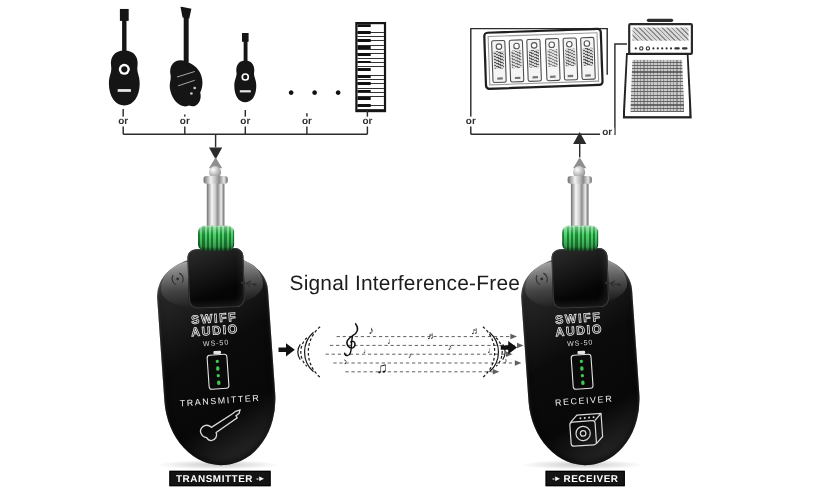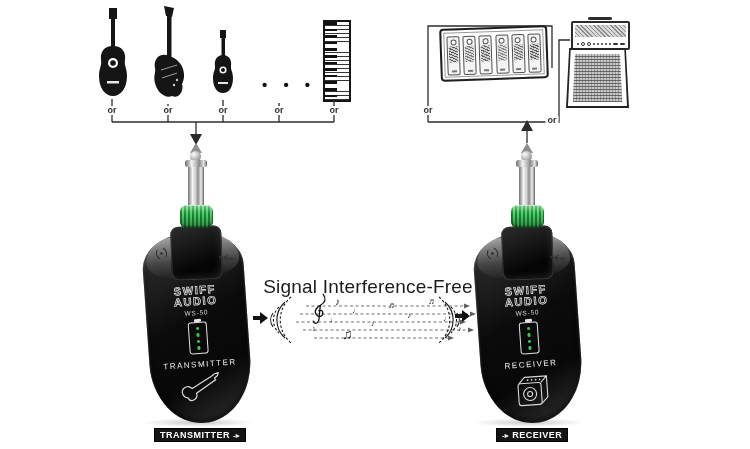--- a/index.html
+++ b/index.html
@@ -6,21 +6,21 @@
   #canvas{position:relative;width:750px;height:449px;background:#fff;overflow:hidden;
           font-family:"Liberation Sans",sans-serif;}
   .abs{position:absolute;}
   svg{display:block;}
 
   
   .or{position:absolute;font:700 9px "Liberation Sans",sans-serif;color:#2e2e2e;
       background:#fff;padding:0 2px;transform:translateX(-50%);z-index:6;line-height:9px;}
 
   
-  .heading{position:absolute;left:250px;top:276px;width:236px;text-align:center;
+  .heading{position:absolute;left:250px;top:248px;width:236px;text-align:center;
            font-size:19px;font-weight:500;color:#1c1c1c;letter-spacing:.2px;}
 
   
   .dots{position:absolute;left:262px;top:76px;font-size:15px;letter-spacing:6px;color:#111;font-weight:700;}
   .keyboard{position:absolute;left:323px;top:20px;width:24px;height:78px;border:2px solid #151515;
             background:
               repeating-linear-gradient(180deg,#111 0 2.6px,rgba(0,0,0,0) 2.6px 6.6px),
               repeating-linear-gradient(180deg,#fff 0 3.1px,#333 3.1px 3.9px);
             background-size:52% 100%,100% 100%;background-repeat:no-repeat,repeat;}
 

